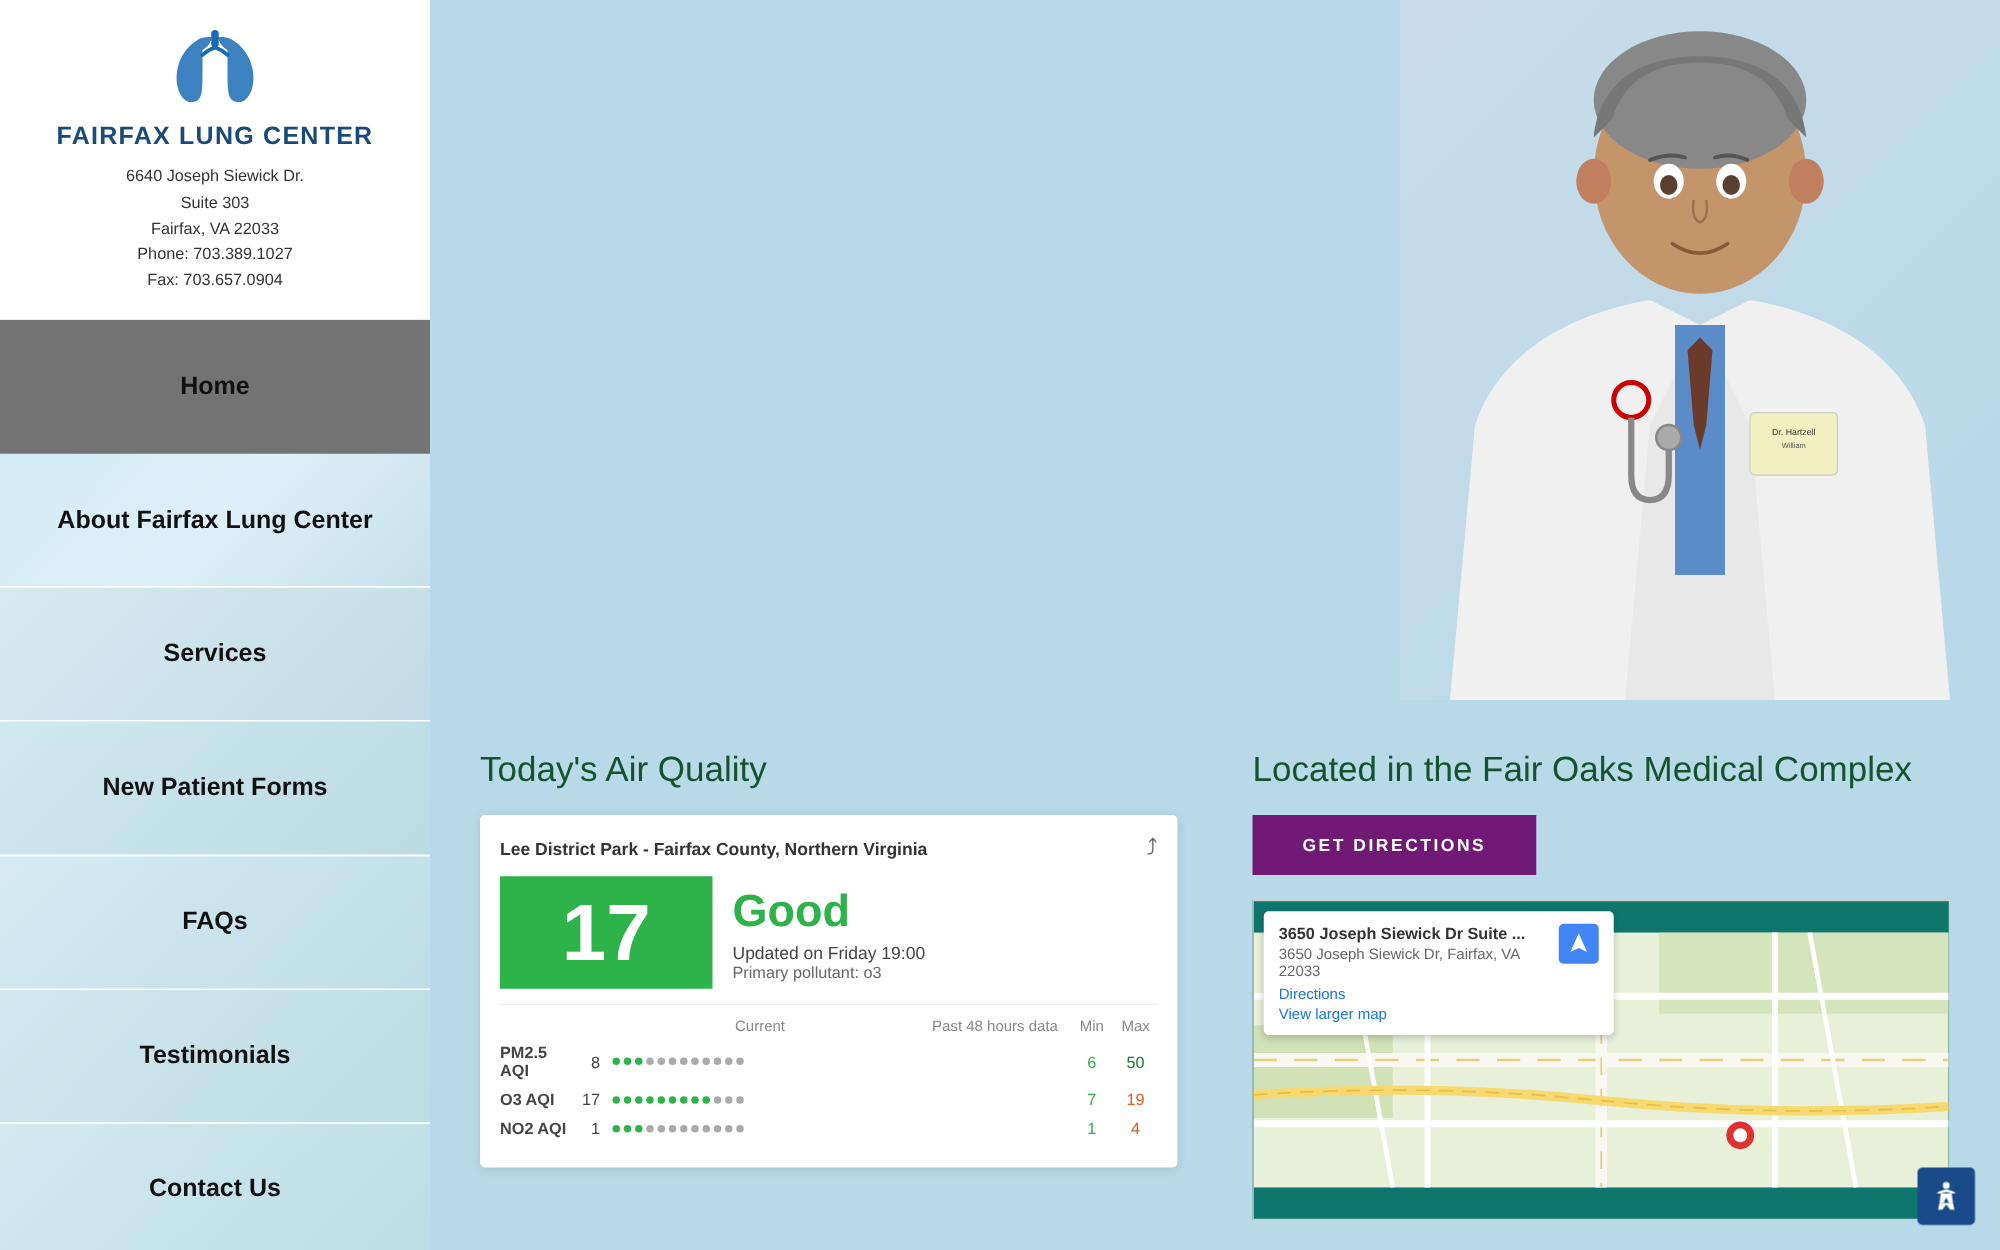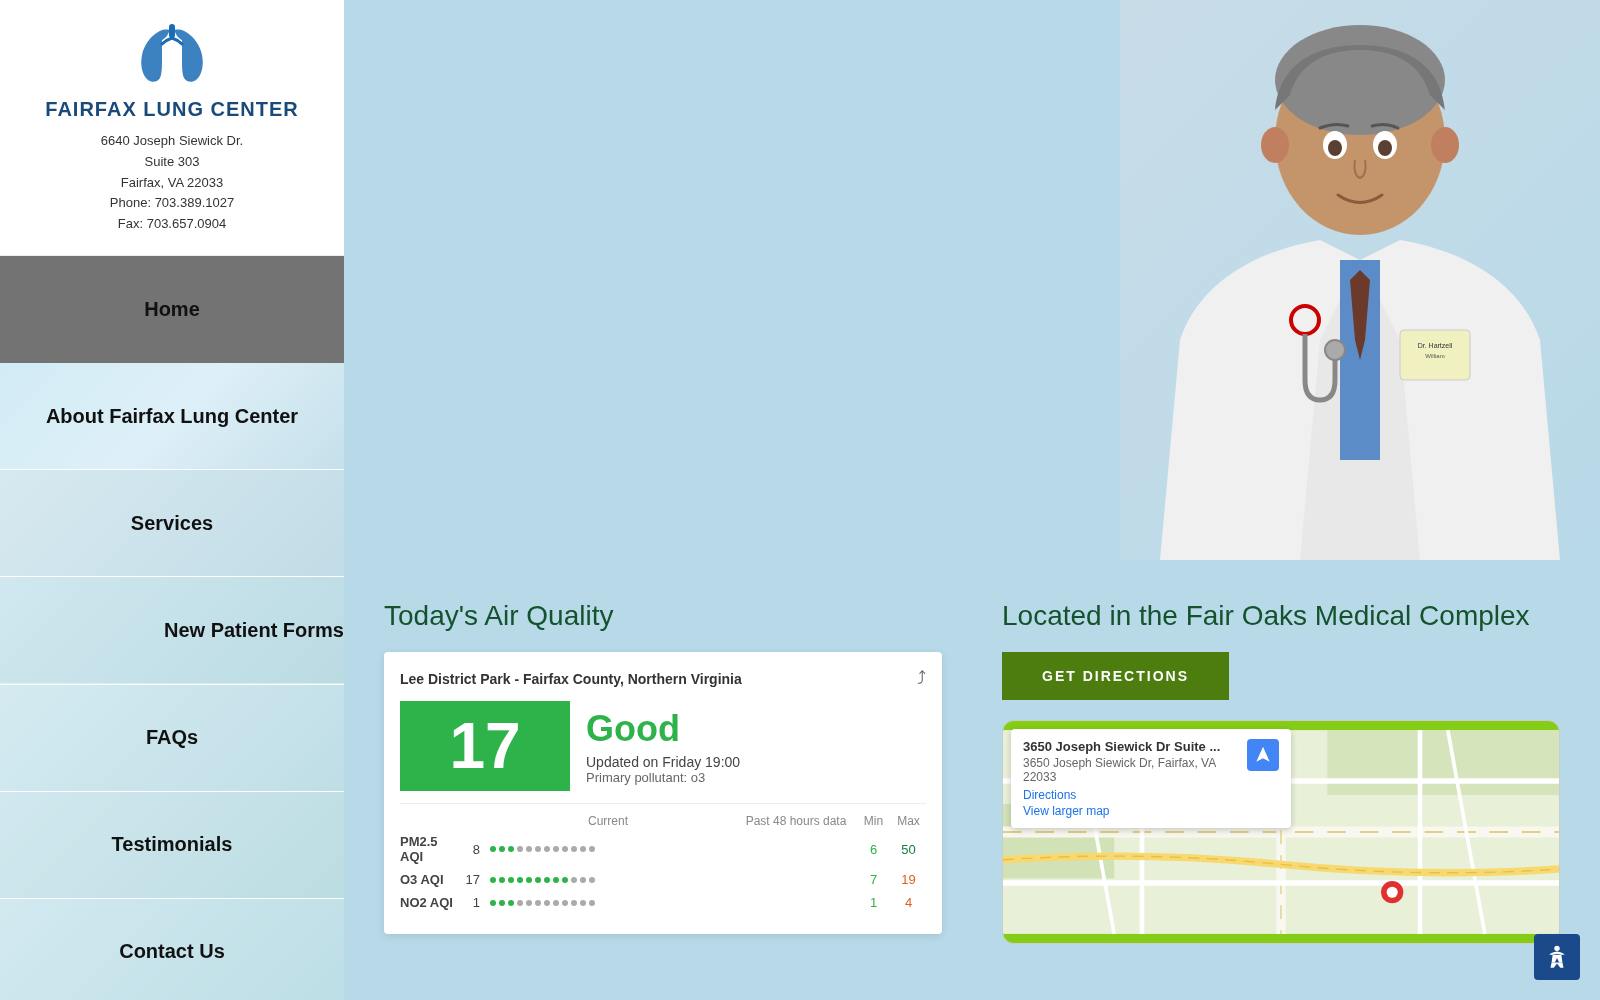--- a/index.html
+++ b/index.html
@@ -220,40 +220,40 @@
       font-size: 13px;
     }
     .aq-label {
       width: 60px;
       color: #444;
       font-weight: bold;
     }
 
     
     .btn-directions {
-      background: #4d7c0f;
+      background: #701a75;
       color: white;
       border: none;
       padding: 16px 40px;
       font-size: 14px;
       letter-spacing: 2px;
       text-transform: uppercase;
       cursor: pointer;
       font-weight: bold;
       margin-bottom: 20px;
       display: inline-block;
     }
     .map-placeholder {
       width: 100%;
-      height: 224px;
-      background: #84cc16;
+      height: 256px;
+      background: #0f766e;
       border: 1px solid #ccc;
       position: relative;
       overflow: hidden;
-      border-radius: 12px;
+      border-radius: 0;
     }
     
     .map-info-box {
       position: absolute;
       top: 8px; left: 8px;
       background: white;
       border-radius: 4px;
       padding: 10px 12px;
       width: 280px;
       font-size: 13px;
@@ -350,21 +350,21 @@
       <span class="nav-label">Home</span>
     </div>
     <div class="nav-item" style="position:relative;overflow:hidden;">
       <div class="nav-bg nav-bg-1"></div>
       <span class="nav-label">About Fairfax Lung Center</span>
     </div>
     <div class="nav-item" style="position:relative;overflow:hidden;">
       <div class="nav-bg nav-bg-2"></div>
       <span class="nav-label">Services</span>
     </div>
-    <div class="nav-item" style="position:relative;overflow:hidden;justify-content:flex-end;">
+    <div class="nav-item" style="position:relative;overflow:hidden;">
       <div class="nav-bg nav-bg-3"></div>
       <span class="nav-label">New Patient Forms</span>
     </div>
     <div class="nav-item" style="position:relative;overflow:hidden;">
       <div class="nav-bg nav-bg-4"></div>
       <span class="nav-label">FAQs</span>
     </div>
     <div class="nav-item" style="position:relative;overflow:hidden;">
       <div class="nav-bg nav-bg-5"></div>
       <span class="nav-label">Testimonials</span>

